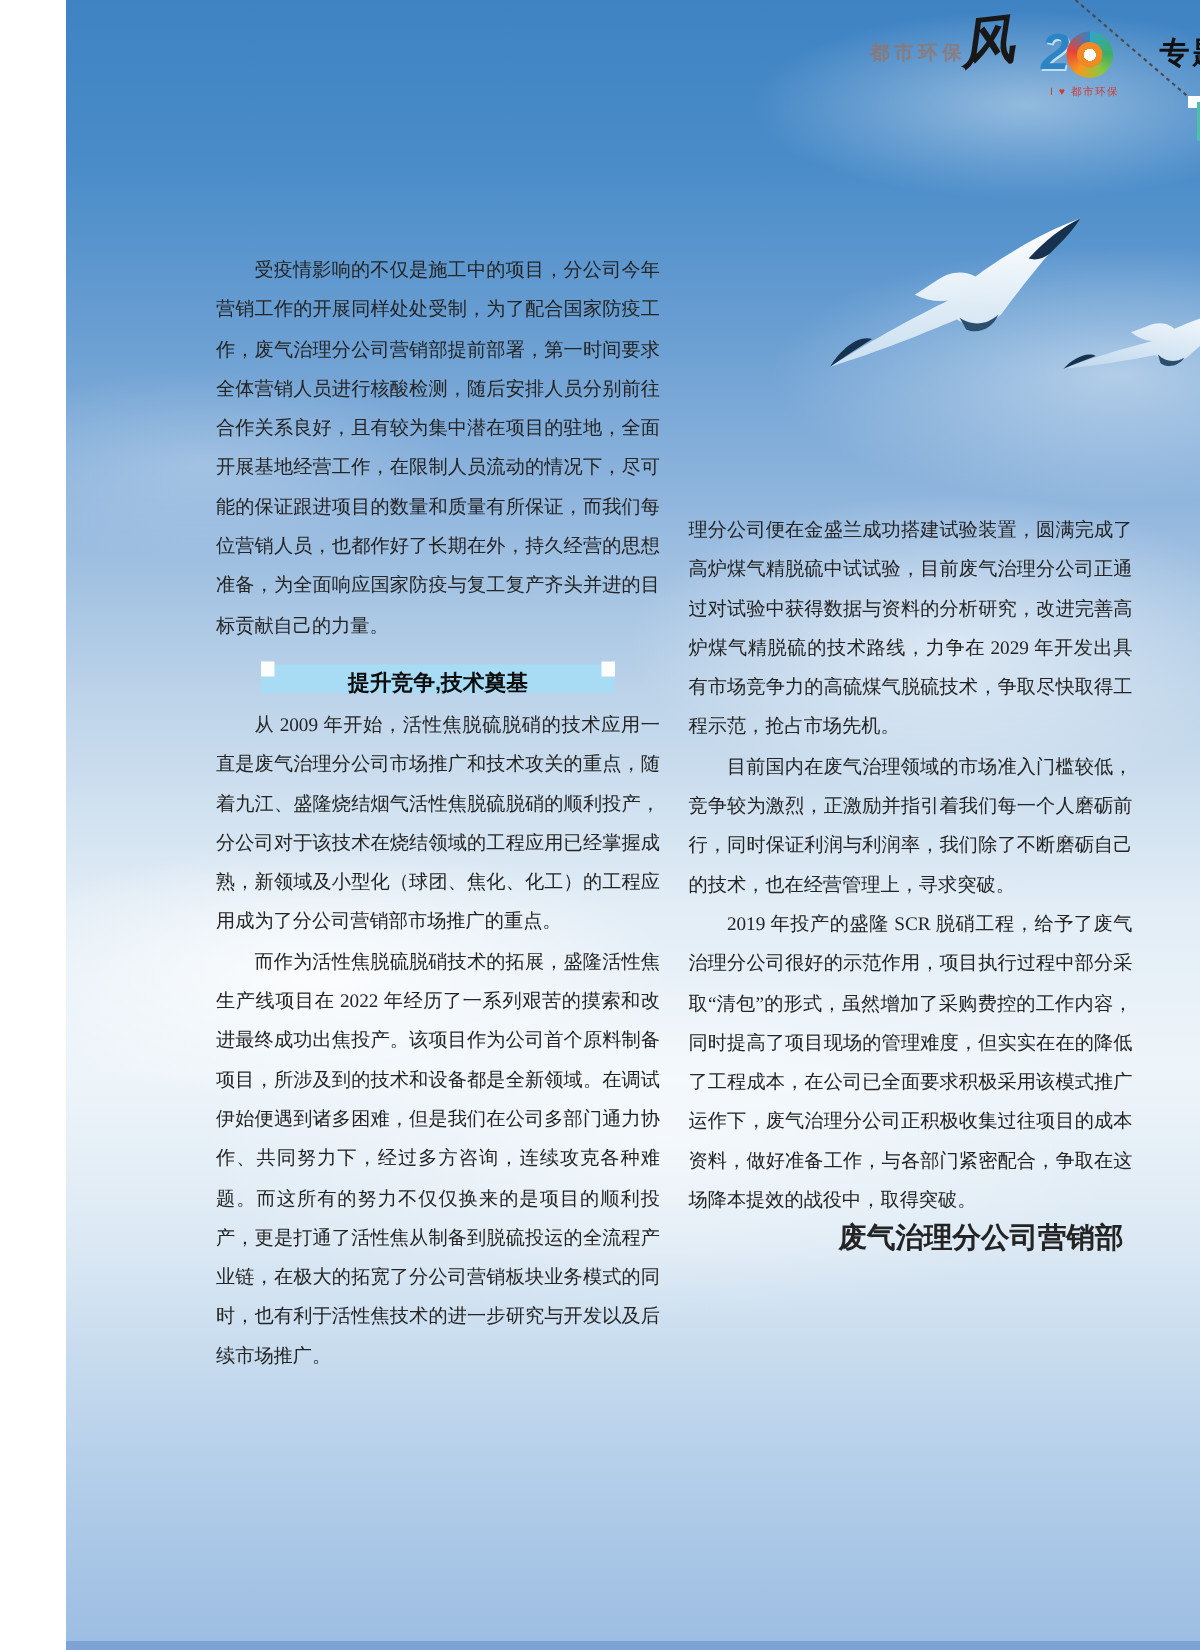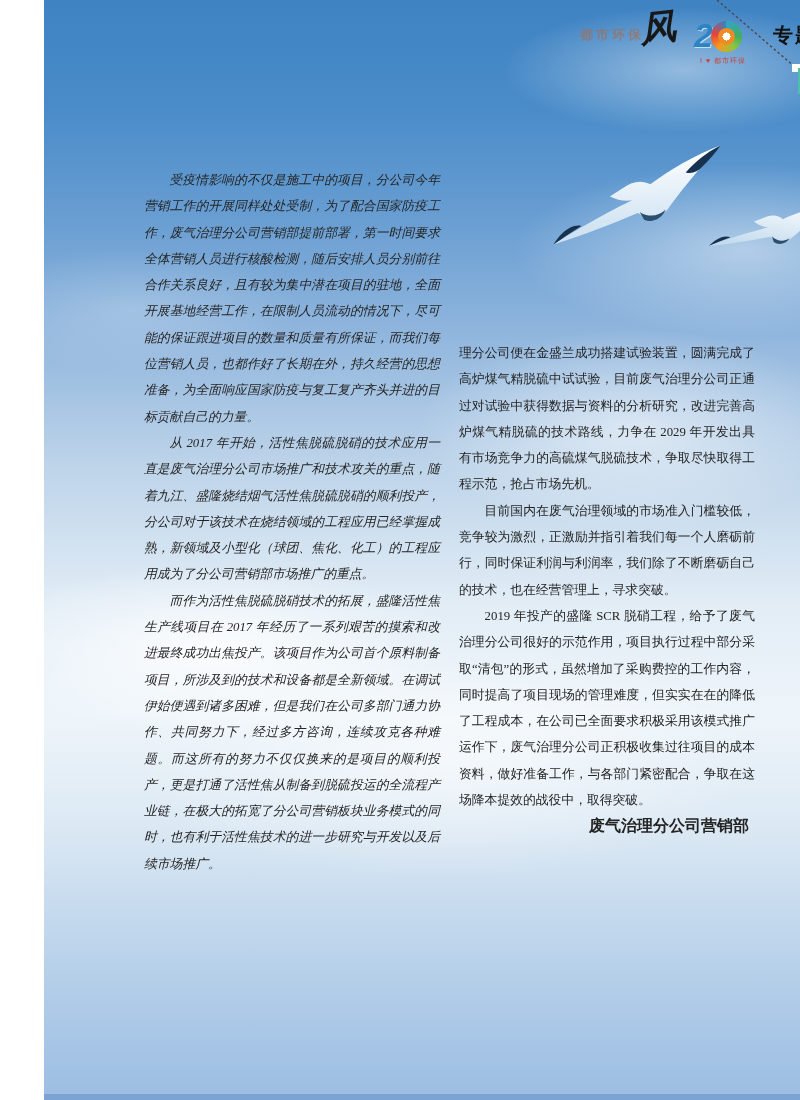--- a/index.html
+++ b/index.html
@@ -37,32 +37,32 @@
     text-align:center;font-style:italic;letter-spacing:1px;}
   .pagenum-sq{position:absolute;left:748px;top:64px;width:8px;height:8px;background:#ffffff;}
 
   
   .gull-large{position:absolute;left:503px;top:148px;transform:rotate(-3deg);}
   .gull-small{position:absolute;left:666px;top:192px;transform:rotate(9deg);}
 
   
   .col{position:absolute;width:296px;color:#242424;font-size:12.8px;line-height:26.3px;
     text-align:justify;text-justify:inter-character;}
-  .col-left{left:100px;top:167px;font-style:italic;}
+  .col-left{left:100px;top:167px;}
   .col-right{left:415px;top:340px;}
   .col p{margin:0;}
   .col p.indent{text-indent:2em;}
   .ribbon{position:relative;margin:13px auto 8px auto;width:236px;height:19px;background:#a7dcf4;
     text-align:center;}
   .ribbon::before{content:"";position:absolute;left:0;top:-2px;width:9px;height:10px;background:#fdfdfd;}
   .ribbon::after{content:"";position:absolute;right:0;top:-2px;width:9px;height:10px;background:#fdfdfd;}
   .ribbon span{font-family:"Liberation Sans",sans-serif;font-size:14.5px;font-weight:bold;
     color:#0d0d0d;line-height:19px;}
   .byline{font-family:"Liberation Sans",sans-serif;font-weight:bold;text-align:right;
-    padding-right:6px;font-size:16px;}
+    padding-right:6px;font-size:19px;}
 </style>
 </head>
 <body>
 
 <div class="page">
 
   <span class="masthead">都市环保</span>
   <span class="calligraphy">风</span>
 
   <div class="logo">
@@ -101,22 +101,25 @@
       </linearGradient>
     </defs>
     <path fill="url(#gw2)" d="M176,2 C150,10 124,24 104,37 C96,32 86,33 77,39 L63,47 C70,51 78,53 85,52 C66,60 34,75 4,92 C36,84 68,73 90,65 C100,72 111,71 120,63 C132,48 155,22 176,2 Z"></path>
     <path fill="#16324f" d="M176,2 C162,8 150,17 140,27 C146,29 152,27 157,22 C164,16 171,9 176,2 Z"></path>
     <path fill="#16324f" d="M4,92 C14,86 24,80 33,75 C27,73 20,76 14,81 C10,84 7,88 4,92 Z"></path>
     <path fill="#2c4f6e" d="M92,64 C100,70 110,70 118,63 C114,72 104,76 96,72 Z"></path>
   </svg>
 
   <section class="col col-left">
     <p class="indent">受疫情影响的不仅是施工中的项目，分公司今年营销工作的开展同样处处受制，为了配合国家防疫工作，废气治理分公司营销部提前部署，第一时间要求全体营销人员进行核酸检测，随后安排人员分别前往合作关系良好，且有较为集中潜在项目的驻地，全面开展基地经营工作，在限制人员流动的情况下，尽可能的保证跟进项目的数量和质量有所保证，而我们每位营销人员，也都作好了长期在外，持久经营的思想准备，为全面响应国家防疫与复工复产齐头并进的目标贡献自己的力量。</p>
-    <p class="indent">从 2017 年开始，活性焦脱硫脱硝的技术应用一直是废气治理分公司市场推广和技术攻关的重点，随着九江、盛隆烧结烟气活性焦脱硫脱硝的顺利投产，分公司对于该技术在烧结领域的工程应用已经掌握成熟，新领域及小型化（球团、焦化、化工）的工程应用成为了分公司营销部市场推广的重点。</p>
-    <p class="indent">而作为活性焦脱硫脱硝技术的拓展，盛隆活性焦生产线项目在 2017 年经历了一系列艰苦的摸索和改进最终成功出焦投产。该项目作为公司首个原料制备项目，所涉及到的技术和设备都是全新领域。在调试伊始便遇到诸多困难，但是我们在公司多部门通力协作、共同努力下，经过多方咨询，连续攻克各种难题。而这所有的努力不仅仅换来的是项目的顺利投产，更是打通了活性焦从制备到脱硫投运的全流程产业链，在极大的拓宽了分公司营销板块业务模式的同时，也有利于活性焦技术的进一步研究与开发以及后续市场推广。</p>
+    <div class="ribbon">
+      <span>提升竞争,技术奠基</span>
+    </div>
+    <p class="indent">从 2009 年开始，活性焦脱硫脱硝的技术应用一直是废气治理分公司市场推广和技术攻关的重点，随着九江、盛隆烧结烟气活性焦脱硫脱硝的顺利投产，分公司对于该技术在烧结领域的工程应用已经掌握成熟，新领域及小型化（球团、焦化、化工）的工程应用成为了分公司营销部市场推广的重点。</p>
+    <p class="indent">而作为活性焦脱硫脱硝技术的拓展，盛隆活性焦生产线项目在 2022 年经历了一系列艰苦的摸索和改进最终成功出焦投产。该项目作为公司首个原料制备项目，所涉及到的技术和设备都是全新领域。在调试伊始便遇到诸多困难，但是我们在公司多部门通力协作、共同努力下，经过多方咨询，连续攻克各种难题。而这所有的努力不仅仅换来的是项目的顺利投产，更是打通了活性焦从制备到脱硫投运的全流程产业链，在极大的拓宽了分公司营销板块业务模式的同时，也有利于活性焦技术的进一步研究与开发以及后续市场推广。</p>
   </section>
 
   <section class="col col-right">
     <p>理分公司便在金盛兰成功搭建试验装置，圆满完成了高炉煤气精脱硫中试试验，目前废气治理分公司正通过对试验中获得数据与资料的分析研究，改进完善高炉煤气精脱硫的技术路线，力争在 2029 年开发出具有市场竞争力的高硫煤气脱硫技术，争取尽快取得工程示范，抢占市场先机。</p>
     <p class="indent">目前国内在废气治理领域的市场准入门槛较低，竞争较为激烈，正激励并指引着我们每一个人磨砺前行，同时保证利润与利润率，我们除了不断磨砺自己的技术，也在经营管理上，寻求突破。</p>
     <p class="indent">2019 年投产的盛隆 SCR 脱硝工程，给予了废气治理分公司很好的示范作用，项目执行过程中部分采取“清包”的形式，虽然增加了采购费控的工作内容，同时提高了项目现场的管理难度，但实实在在的降低了工程成本，在公司已全面要求积极采用该模式推广运作下，废气治理分公司正积极收集过往项目的成本资料，做好准备工作，与各部门紧密配合，争取在这场降本提效的战役中，取得突破。</p>
     <p class="byline">废气治理分公司营销部</p>
   </section>
 
   <div class="bottom-edge"></div>

